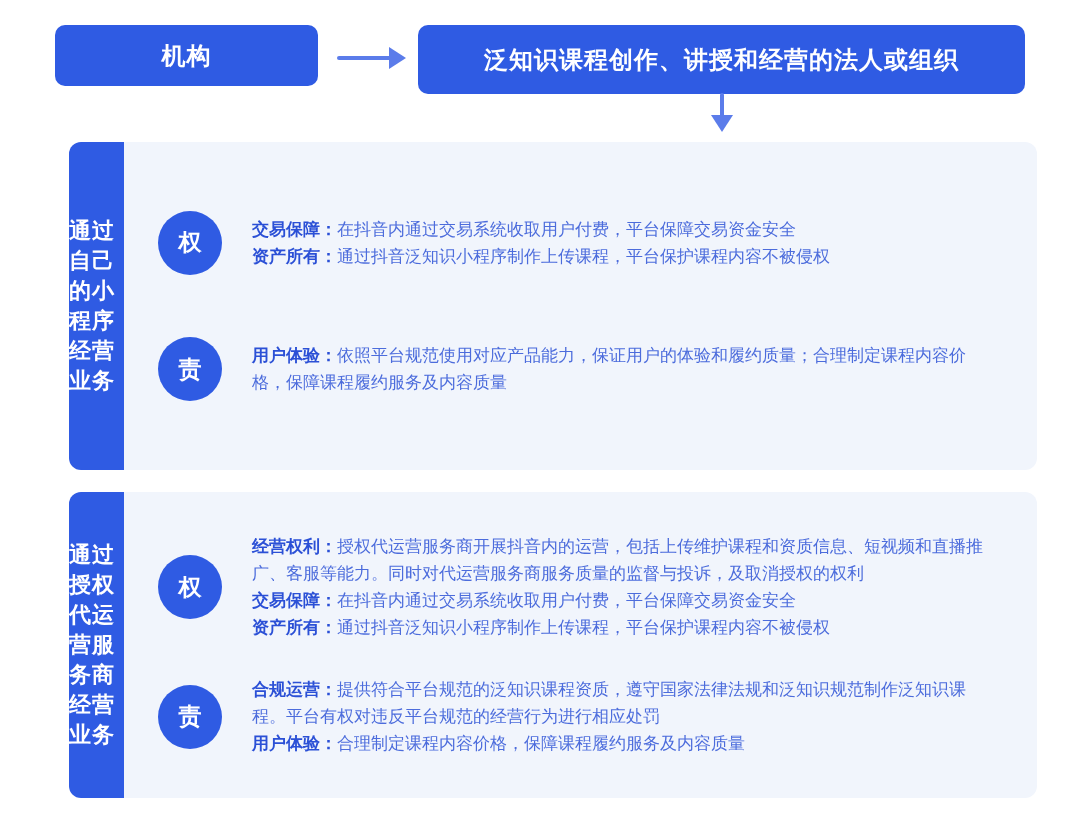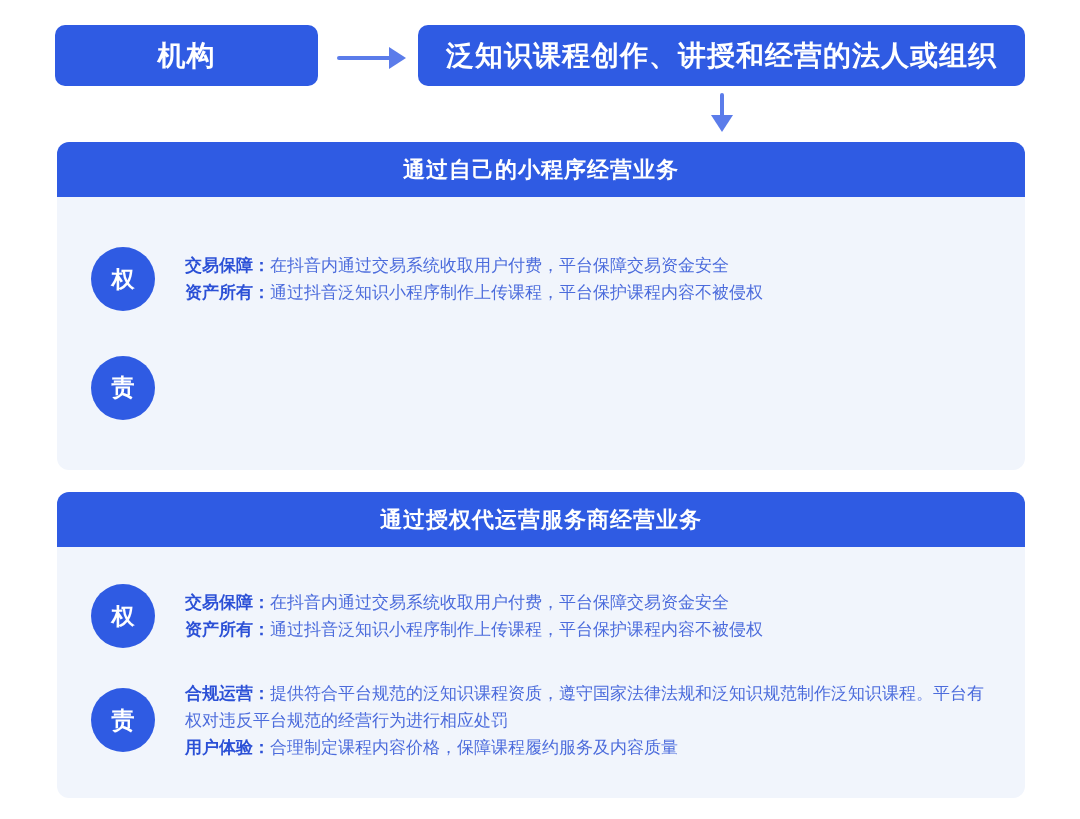--- a/index.html
+++ b/index.html
@@ -10,39 +10,39 @@
     --body-text:#4C6CDC;
   }
   *{margin:0;padding:0;box-sizing:border-box;}
   html,body{background:#ffffff;}
   body{font-family:"Liberation Sans","DejaVu Sans",sans-serif;}
   #canvas{position:relative;width:1080px;height:819px;background:#ffffff;overflow:hidden;}
 
   
   .flow-box{position:absolute;background:var(--primary);color:#fff;font-weight:bold;
     display:flex;align-items:center;justify-content:center;border-radius:10px;
-    font-size:28px;letter-spacing:1px;}
+    font-size:24px;letter-spacing:1px;}
   #box-org{left:55px;top:25px;width:263px;height:61px;}
-  #box-target{left:418px;top:25px;width:607px;height:61px;}
+  #box-target{left:418px;top:25px;width:607px;height:69px;}
 
   
   .h-arrow{position:absolute;left:337px;top:44px;width:72px;height:28px;}
   .h-arrow .shaft{position:absolute;left:0;top:12px;width:54px;height:4px;background:var(--arrow);border-radius:2px;}
   .h-arrow .head{position:absolute;left:52px;top:3px;width:0;height:0;
     border-left:17px solid var(--arrow);border-top:11px solid transparent;border-bottom:11px solid transparent;}
 
   
   .v-arrow{position:absolute;left:706px;top:93px;width:32px;height:42px;}
   .v-arrow .shaft{position:absolute;left:14px;top:0;width:4px;height:24px;background:var(--arrow);border-radius:2px;}
   .v-arrow .head{position:absolute;left:5px;top:22px;width:0;height:0;
     border-top:17px solid var(--arrow);border-left:11px solid transparent;border-right:11px solid transparent;}
 
   
-  .panel{position:absolute;left:57px;width:968px;border-radius:12px;overflow:hidden;
-    display:flex;flex-direction:column;}
+  .panel{position:absolute;left:69px;width:968px;border-radius:12px;overflow:hidden;
+    display:flex;flex-direction:row;}
   #panel-0{top:142px;height:328px;}
   #panel-1{top:492px;height:306px;}
   .panel-header{flex:0 0 55px;background:var(--primary);color:#fff;font-size:22px;font-weight:bold;
     display:flex;align-items:center;justify-content:center;letter-spacing:1px;}
   .panel-body{flex:1;background:var(--panel-bg);padding:16px 38px 16px 34px;
     display:flex;flex-direction:column;justify-content:space-evenly;gap:10px;}
 
   .section-row{display:flex;align-items:center;gap:30px;}
   .badge{flex:0 0 64px;width:64px;height:64px;border-radius:50%;background:var(--primary);
     color:#fff;font-size:23px;font-weight:bold;display:flex;align-items:center;justify-content:center;}
@@ -82,35 +82,37 @@
         <div class="badge">权</div>
         <div class="section-text">
           <div><span class="item-label">交易保障：</span><span>在抖音内通过交易系统收取用户付费，平台保障交易资金安全</span></div>
           <div><span class="item-label">资产所有：</span><span>通过抖音泛知识小程序制作上传课程，平台保护课程内容不被侵权</span></div>
         </div>
       </div>
 
       <div class="section-row">
         <div class="badge">责</div>
         <div class="section-text">
+          <div><span class="item-label">用户体验：</span><span>依照平台规范使用对应产品能力，保证用户的体验和履约质量；合理制定课程内容价格，保障课程履约服务及内容质量</span></div>
         </div>
       </div>
 
     </div>
   </div>
 
   <div class="panel" id="panel-1">
     <div class="panel-header">
       <span>通过授权代运营服务商经营业务</span>
     </div>
     <div class="panel-body">
 
       <div class="section-row">
         <div class="badge">权</div>
         <div class="section-text">
+          <div><span class="item-label">经营权利：</span><span>授权代运营服务商开展抖音内的运营，包括上传维护课程和资质信息、短视频和直播推广、客服等能力。同时对代运营服务商服务质量的监督与投诉，及取消授权的权利</span></div>
           <div><span class="item-label">交易保障：</span><span>在抖音内通过交易系统收取用户付费，平台保障交易资金安全</span></div>
           <div><span class="item-label">资产所有：</span><span>通过抖音泛知识小程序制作上传课程，平台保护课程内容不被侵权</span></div>
         </div>
       </div>
 
       <div class="section-row">
         <div class="badge">责</div>
         <div class="section-text">
           <div><span class="item-label">合规运营：</span><span>提供符合平台规范的泛知识课程资质，遵守国家法律法规和泛知识规范制作泛知识课程。平台有权对违反平台规范的经营行为进行相应处罚</span></div>
           <div><span class="item-label">用户体验：</span><span>合理制定课程内容价格，保障课程履约服务及内容质量</span></div>

